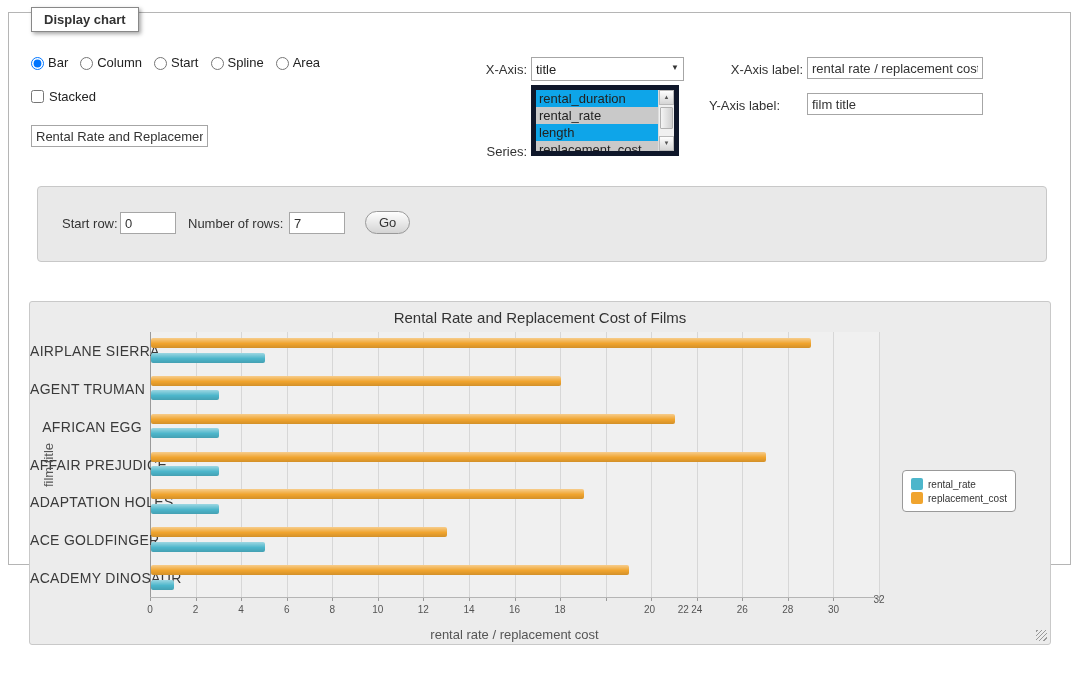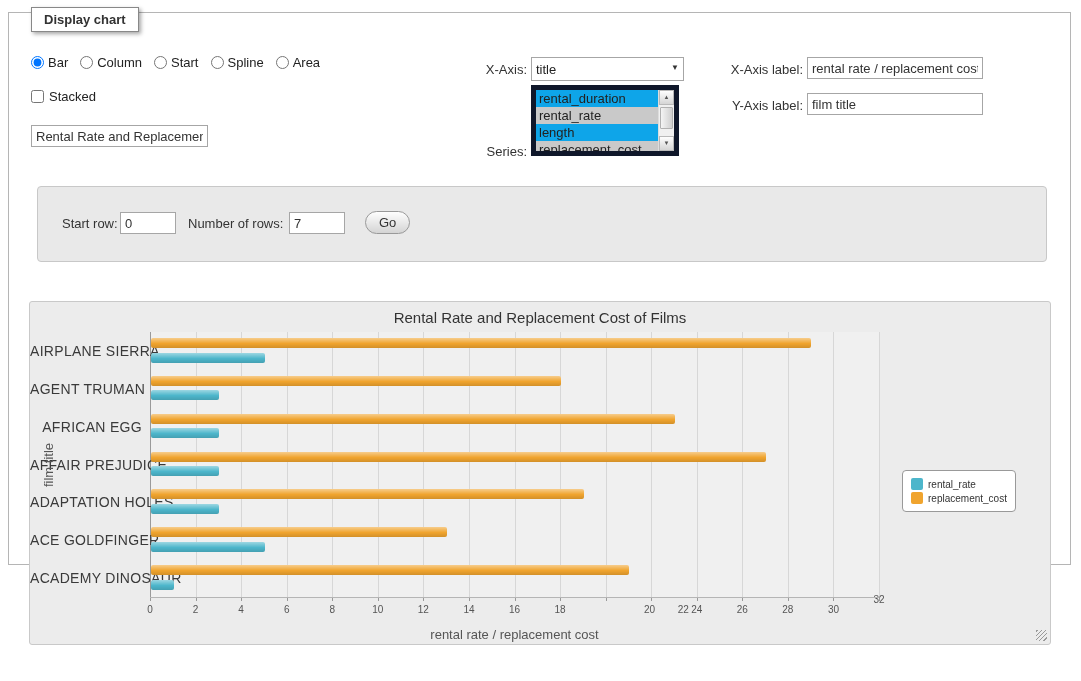--- a/index.html
+++ b/index.html
@@ -1,20 +1,20 @@
 <!DOCTYPE html>
 <html><head>
 <meta charset="utf-8">
 <style>
   html,body{margin:0;padding:0;background:#fff;font-family:"Liberation Sans",sans-serif;font-size:13px;color:#222}
   body{position:relative;width:1081px;height:681px;overflow:hidden}
   .fieldset{position:absolute;left:8px;top:12px;width:1063px;height:553px;border:1px solid #b5b5b5;background:#fff;box-sizing:border-box}
   .legendbox{position:absolute;left:22px;top:-6px;background:#fff;border:1px solid #888;padding:4px 12px;font-weight:bold;font-size:13px;color:#333;box-shadow:2px 2px 4px rgba(0,0,0,.35);z-index:2}
   .radio-row{position:absolute;left:22px;top:42px;display:flex;align-items:center}
-  .radio-row label{display:flex;align-items:center;margin-right:12px;cursor:pointer}
+  .radio-row label{display:flex;align-items:flex-end;margin-right:12px;cursor:pointer}
   .radio-row input{margin:0 4px 0 0}
   .check-row{position:absolute;left:22px;top:76px;display:flex;align-items:center}
   .check-row input{margin:0 5px 0 0}
   .text-input{position:absolute;border:1px solid #a6a6a6;height:22px;padding:1px 4px;font:13px "Liberation Sans",sans-serif;box-sizing:border-box;color:#333;background:#fff}
   .flabel{position:absolute;color:#333;white-space:nowrap}
   .select-wrap{position:absolute;left:522px;top:44px;width:153px;height:24px}
   .select-wrap::after{content:"▼";position:absolute;right:5px;top:6px;font-size:8px;color:#333;pointer-events:none}
   .select-wrap select{width:100%;height:100%;-webkit-appearance:none;appearance:none;border:1px solid #a6a6a6;border-radius:0;background:#fff;padding:2px 18px 2px 4px;font:13px "Liberation Sans",sans-serif;color:#222}
   .listbox{position:absolute;left:522px;top:72px;width:148px;height:71px;border:5px solid #0f172a;background:#0ea5e9;box-sizing:border-box}
   .lb-items{position:absolute;left:0;top:0;right:15px;bottom:0;overflow:hidden}
@@ -98,21 +98,21 @@
     <div class="lb-scroll">
       <div class="sb-btn sb-up">▲</div>
       <div class="sb-thumb"></div>
       <div class="sb-btn sb-down">▼</div>
     </div>
   </div>
 
   <div class="flabel" style="left:700px;top:49px;width:94px;text-align:right">X-Axis label:</div>
   <input class="text-input" style="left: 798px; top: 44px; width: 176px;" value="rental rate / replacement cost">
 
-  <div class="flabel" style="left:700px;top:85px;width:94px;text-align:right">Y-Axis label:</div>
+  <div class="flabel" style="left:700px;top:85px;width:94px;text-align:left">Y-Axis label:</div>
   <input class="text-input" style="left: 798px; top: 80px; width: 176px;" value="film title">
 
   <div class="rows-panel">
     <div class="flabel" style="left:24px;top:29px">Start row:</div>
     <input class="text-input" style="left: 82px; top: 25px; width: 56px;" value="0">
     <div class="flabel" style="left:150px;top:29px">Number of rows:</div>
     <input class="text-input" style="left: 251px; top: 25px; width: 56px;" value="7">
     <button class="go-btn">Go</button>
   </div>
 

